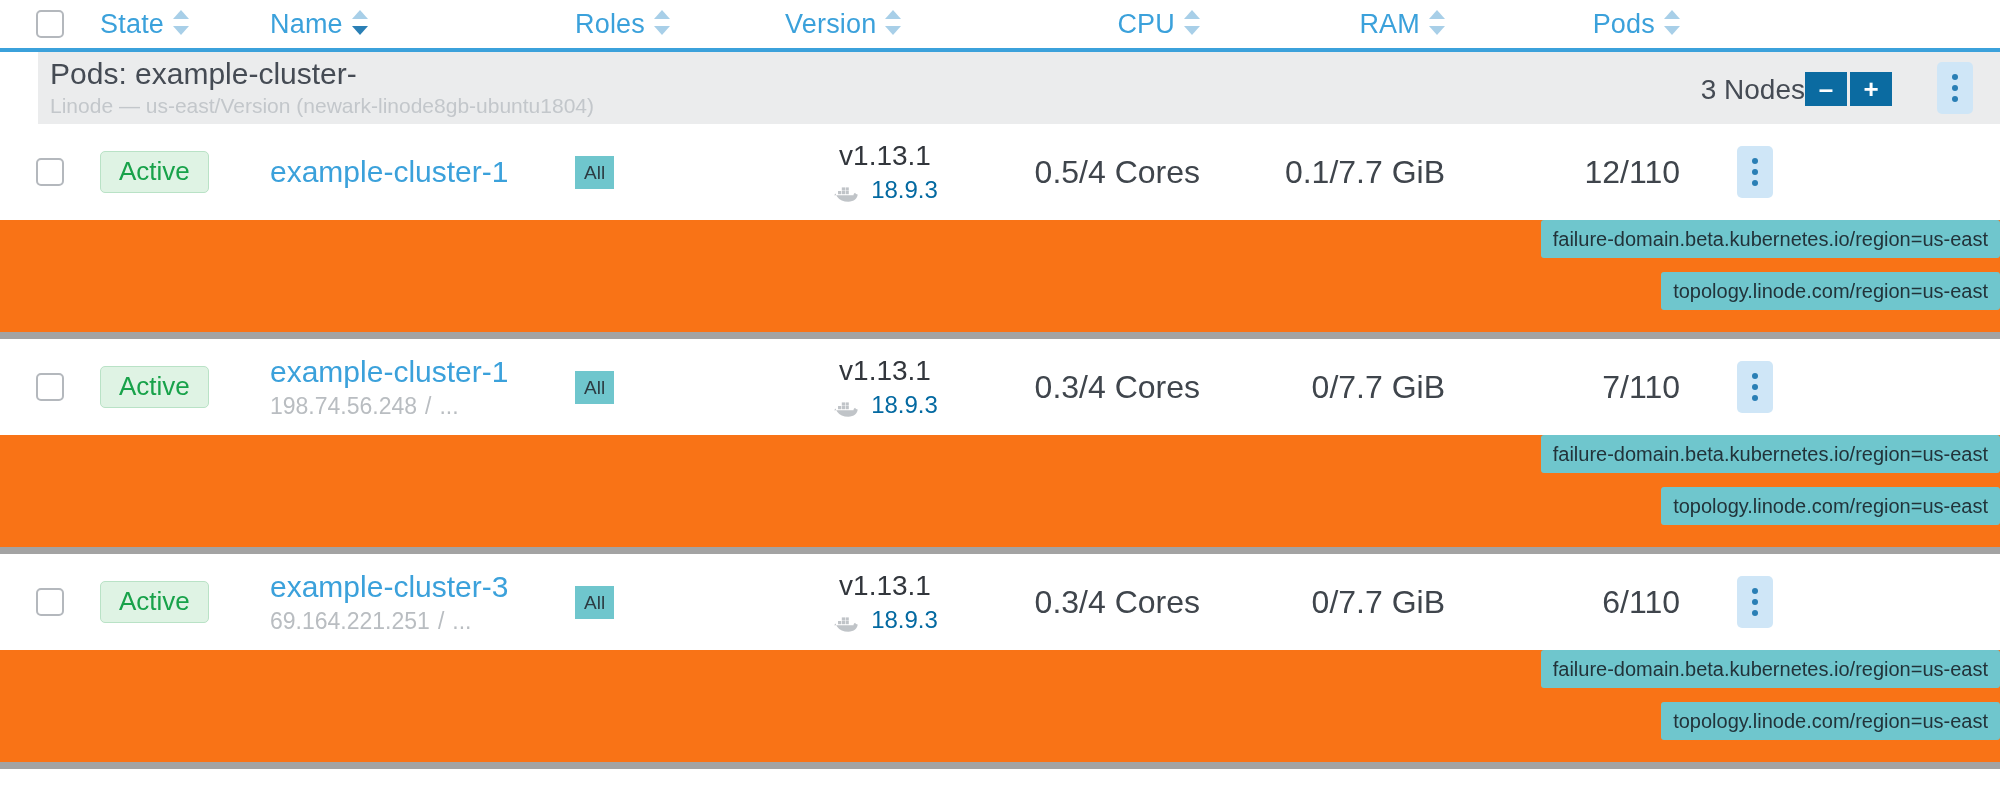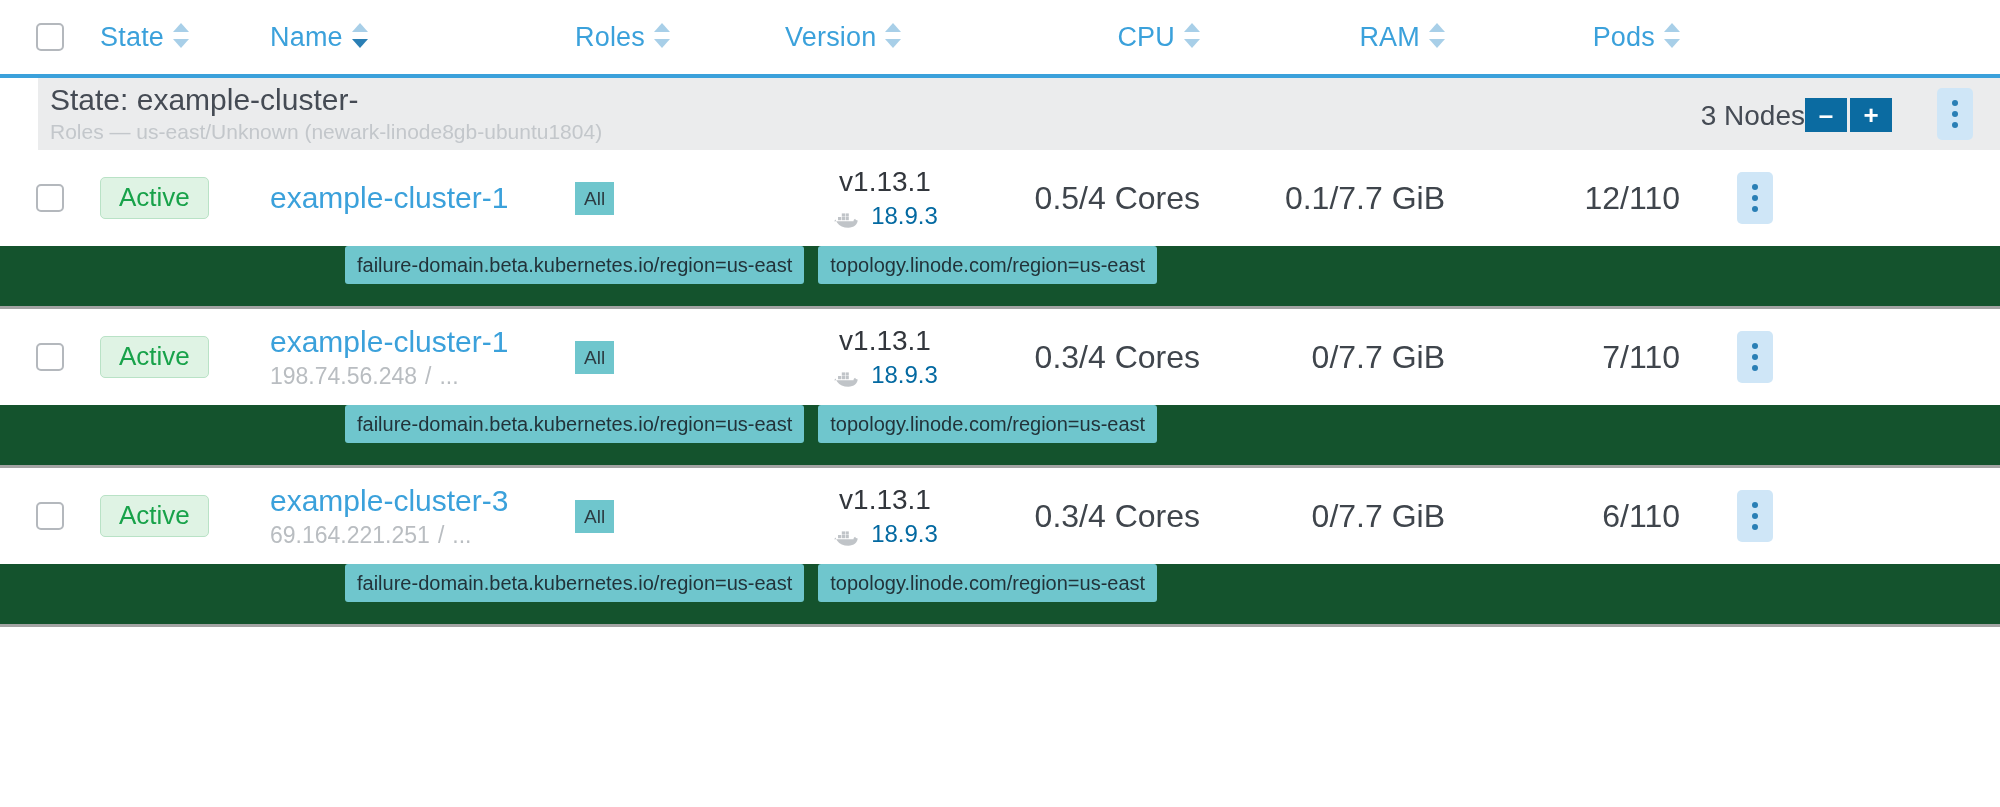--- a/index.html
+++ b/index.html
@@ -17,21 +17,21 @@
 
   .node-table {
     width: 2000px;
     position: relative;
   }
 
   
   .thead {
     display: flex;
     align-items: center;
-    height: 78px;
+    height: 52px;
     border-bottom: 4px solid #3ba1db;
     box-sizing: border-box;
     background: #ffffff;
   }
   .col-check   { width: 100px; display: flex; justify-content: center; align-items: center; flex: 0 0 100px; }
   .col-state   { width: 170px; flex: 0 0 170px; }
   .col-name    { width: 305px; flex: 0 0 305px; }
   .col-roles   { width: 210px; flex: 0 0 210px; }
   .col-version { width: 200px; flex: 0 0 200px; }
   .col-cpu     { width: 245px; flex: 0 0 245px; }
@@ -144,21 +144,21 @@
     cursor: pointer;
   }
   .kebab span {
     width: 6px; height: 6px;
     border-radius: 50%;
     background: #2a7fb5;
     display: block;
   }
 
   
-  .node-block { border-bottom: 3px solid #a3a3a3; }
+  .node-block { border-bottom: 7px solid #a3a3a3; }
   .node-block.first { border-top: none; }
 
   .node-row {
     display: flex;
     align-items: center;
     min-height: 96px;
     background: #ffffff;
   }
 
   .badge-active {
@@ -207,21 +207,22 @@
 
   .metric { font-size: 32px; color: #3f454c; text-align: right; padding-right: 30px; white-space: nowrap; }
 
   
   .labels-row {
     display: flex;
     align-items: flex-end;
     padding-left: 345px;
     padding-bottom: 22px;
     gap: 14px;
-    background: #14532d;
+    background: #f97316;
+    flex-direction: column;
   }
   .chip-label {
     display: inline-block;
     background: #6fc6cd;
     color: #22333a;
     font-size: 20px;
     padding: 9px 12px;
     border-radius: 3px;
     line-height: 1;
     white-space: nowrap;
@@ -305,22 +306,22 @@
             <i class="down"></i>
           </span>
       </div>
     </div>
 
     <div class="col-action"></div>
   </div>
 
   <div class="pool-row">
     <div class="pool-info">
-      <div class="pool-title">State: example-cluster-</div>
-      <div class="pool-sub">Roles — us-east/Unknown (newark-linode8gb-ubuntu1804)</div>
+      <div class="pool-title">Pods: example-cluster-</div>
+      <div class="pool-sub">Linode — us-east/Version (newark-linode8gb-ubuntu1804)</div>
     </div>
     <div class="pool-right">
       <div class="node-count">3 Nodes</div>
       <div class="count-buttons">
         <button class="count-btn">–</button>
         <button class="count-btn">+</button>
       </div>
     </div>
     <div class="pool-kebab-wrap">
       <div class="kebab">

